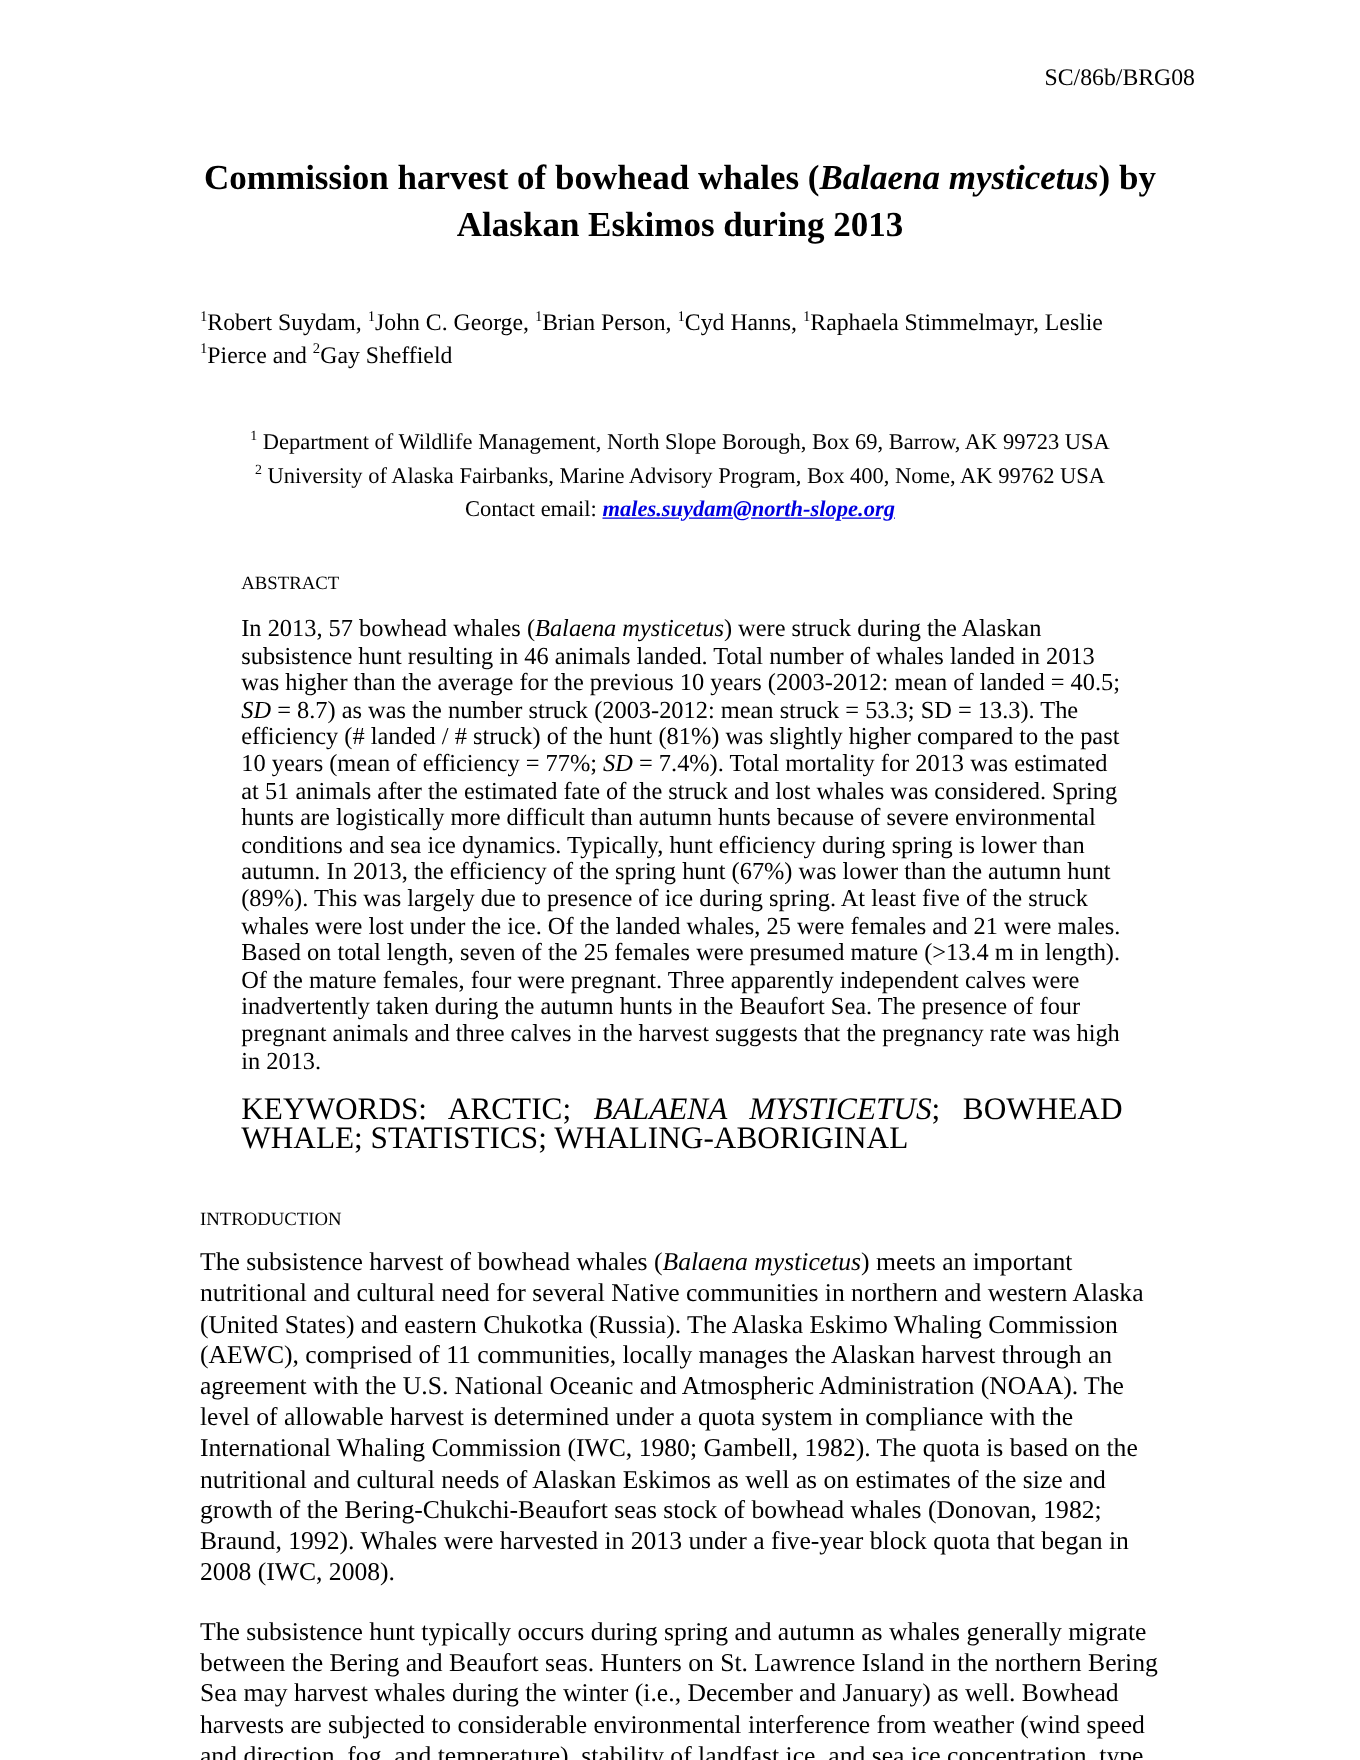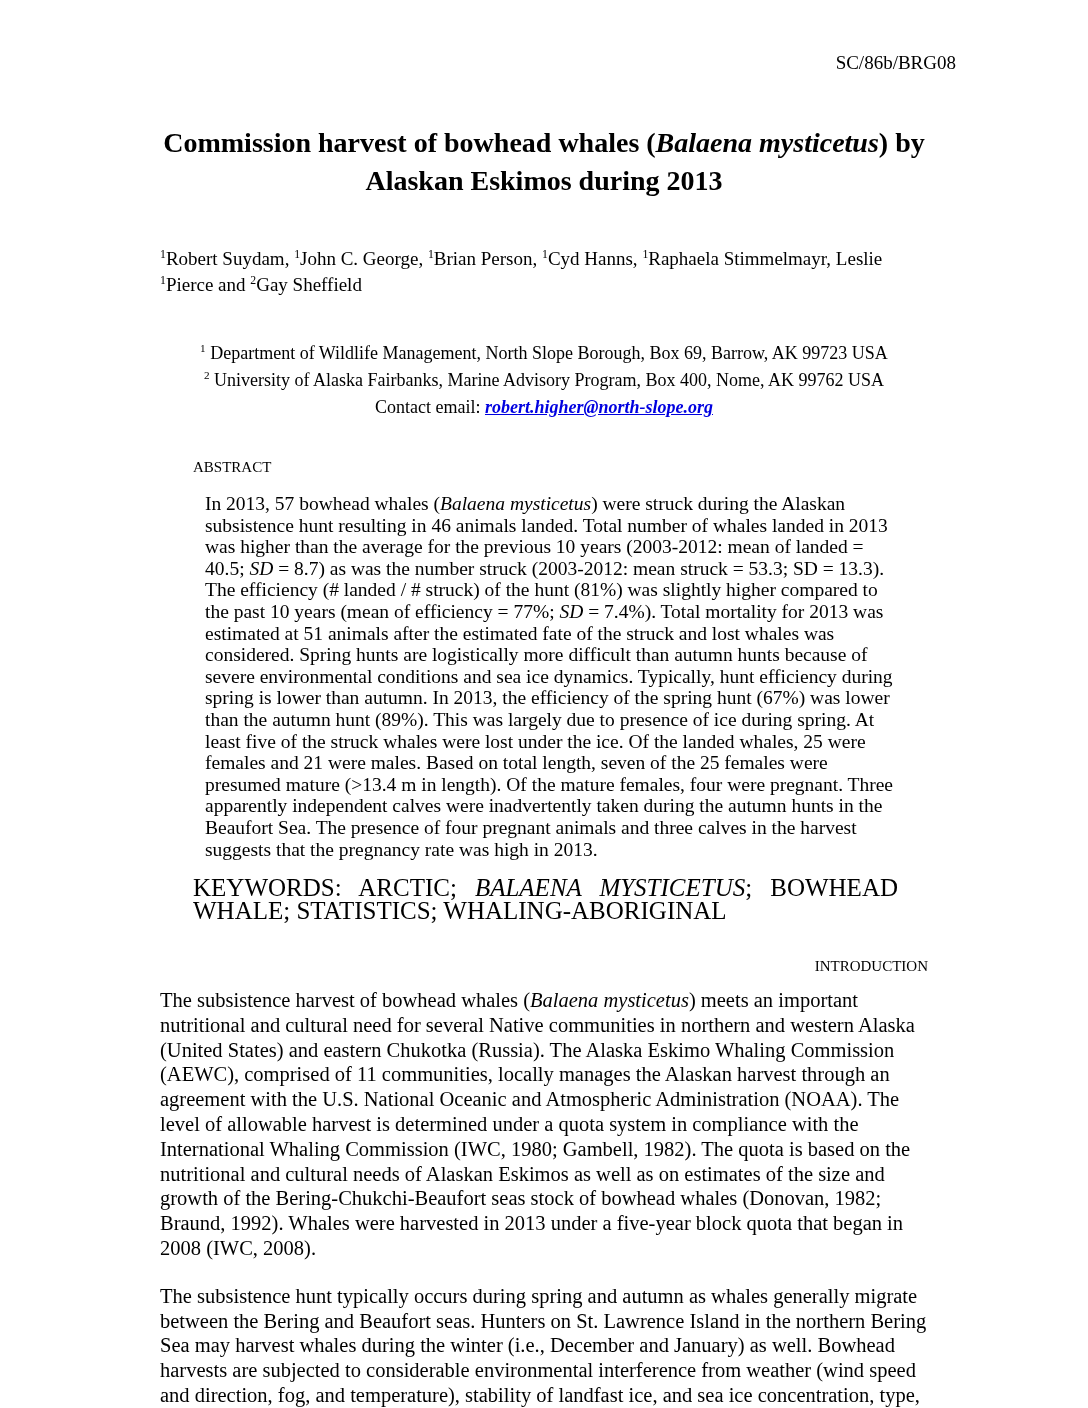--- a/index.html
+++ b/index.html
@@ -56,31 +56,30 @@
     font-size: 15px;
     line-height: 24px;
   }
   .abstract-heading {
     margin-bottom: 14px;
   }
   .abstract-text {
     font-size: 19.5px;
     line-height: 21.6px;
     text-align: left;
-    margin: 0 0 16px 12px;
+    margin: 0 0 16px 0;
   }
   .keywords {
     font-size: 25px;
     line-height: 23px;
     text-align: justify;
     margin: 0;
   }
   .intro-heading {
-    margin-top: 32px;
-    text-align: right;
+    margin-top: 42px;
   }
   .body-text {
     font-size: 20.5px;
     line-height: 24.8px;
     text-align: left;
     margin: 10px 0 0 0;
   }
   .body-text + .body-text {
     margin-top: 23px;
   }
@@ -97,21 +96,21 @@
 
   <div class="ref-header">SC/86b/BRG08</div>
 
   <h1 class="paper-title"><span>Commission harvest of bowhead whales (</span><span style="font-style: italic;">Balaena mysticetus</span><span>) by</span><br><span>Alaskan Eskimos during 2013</span></h1>
 
   <div class="authors"><span><sup>1</sup></span><span>Robert Suydam, </span><span><sup>1</sup></span><span>John C. George, </span><span><sup>1</sup></span><span>Brian Person, </span><span><sup>1</sup></span><span>Cyd Hanns, </span><span><sup>1</sup></span><span>Raphaela Stimmelmayr, Leslie</span><br><span><sup>1</sup></span><span>Pierce and </span><span><sup>2</sup></span><span>Gay Sheffield</span></div>
 
   <div class="affiliations">
     <div><span><sup>1</sup></span><span> Department of Wildlife Management, North Slope Borough, Box 69, Barrow, AK 99723 USA</span></div>
     <div><span><sup>2</sup></span><span> University of Alaska Fairbanks, Marine Advisory Program, Box 400, Nome, AK 99762 USA</span></div>
-    <div><span style="">Contact email: </span><a href="#" class="doc-link" style="font-style: italic; font-weight: bold;">robert.higher@north-slope.org</a></div>
+    <div><span style="">Contact email: </span><a href="#" class="doc-link" style="font-style: italic; font-weight: bold;">males.suydam@north-slope.org</a></div>
   </div>
 
   <div class="abstract-block">
     <div class="section-heading abstract-heading">ABSTRACT</div>
     <p class="abstract-text"><span>In 2013, 57 bowhead whales (</span><span style="font-style: italic;">Balaena mysticetus</span><span>) were struck during the Alaskan subsistence hunt resulting in 46 animals landed.  Total number of whales landed in 2013 was higher than the average for the previous 10 years (2003-2012: mean of landed = 40.5; </span><span style="font-style: italic;">SD</span><span> = 8.7) as was the number struck (2003-2012: mean struck = 53.3; SD = 13.3).  The efficiency (# landed / # struck) of the hunt (81%) was slightly higher compared to the past 10 years (mean of efficiency = 77%; </span><span style="font-style: italic;">SD</span><span> = 7.4%).  Total mortality for 2013 was estimated at 51 animals after the estimated fate of the struck and lost whales was considered. Spring hunts are logistically more difficult than autumn hunts because of severe environmental conditions and sea ice dynamics.  Typically, hunt efficiency during spring is lower than autumn.  In 2013, the efficiency of the spring hunt (67%) was lower than the autumn hunt (89%).  This was largely due to presence of ice during spring.  At least five of the struck whales were lost under the ice.  Of the landed whales, 25 were females and 21 were males.  Based on total length, seven of the 25 females were presumed mature (&gt;13.4 m in length).  Of the mature females, four were pregnant.  Three apparently independent calves were inadvertently taken during the autumn hunts in the Beaufort Sea.  The presence of four pregnant animals and three calves in the harvest suggests that the pregnancy rate was high in 2013.</span></p>
     <p class="keywords"><span>KEYWORDS:  ARCTIC; </span><span style="font-style: italic;">BALAENA MYSTICETUS</span><span>; BOWHEAD WHALE; STATISTICS; WHALING-ABORIGINAL</span></p>
   </div>
 
   <div class="section-heading intro-heading">INTRODUCTION</div>
 

